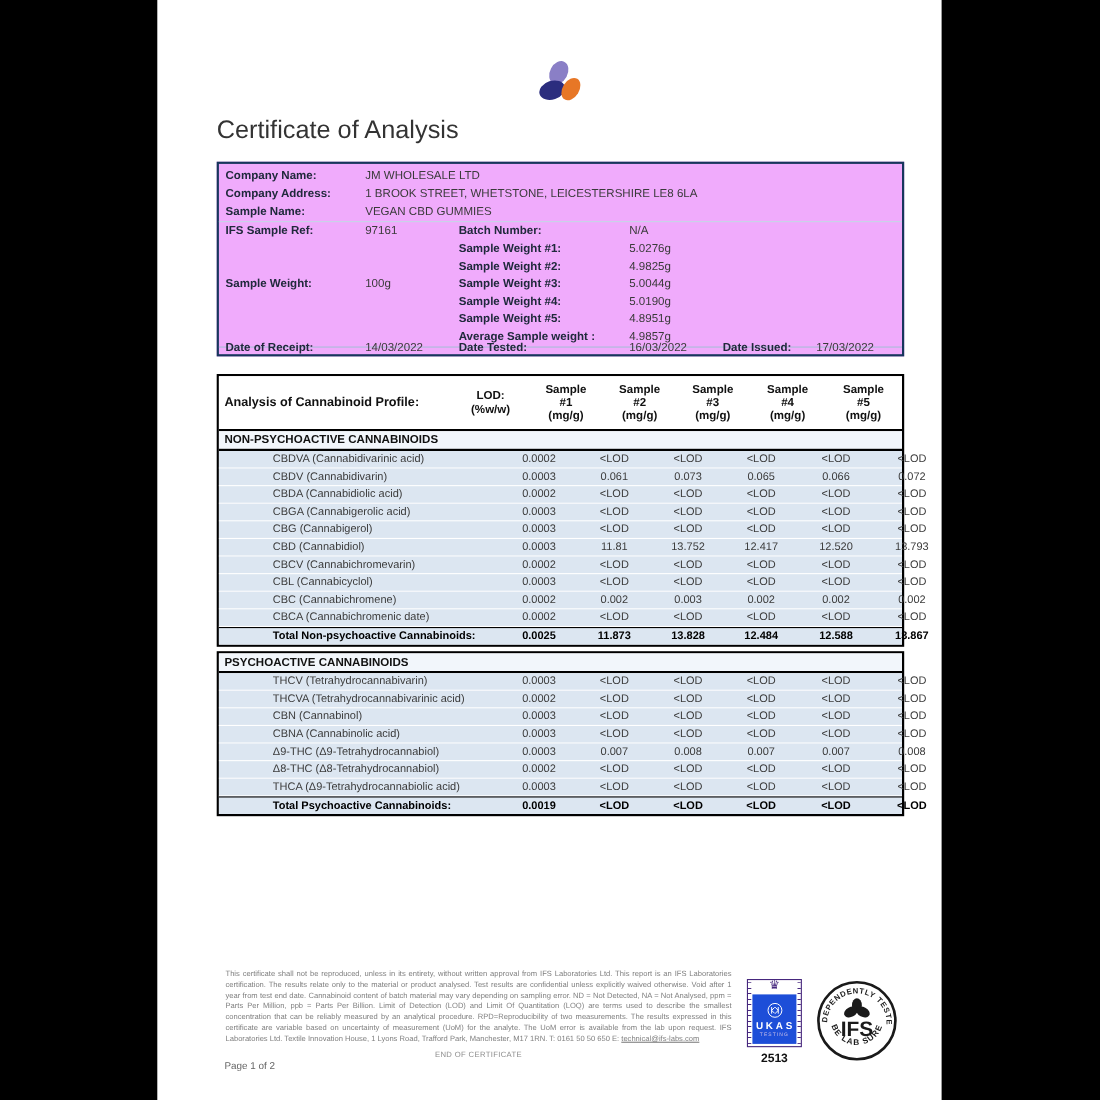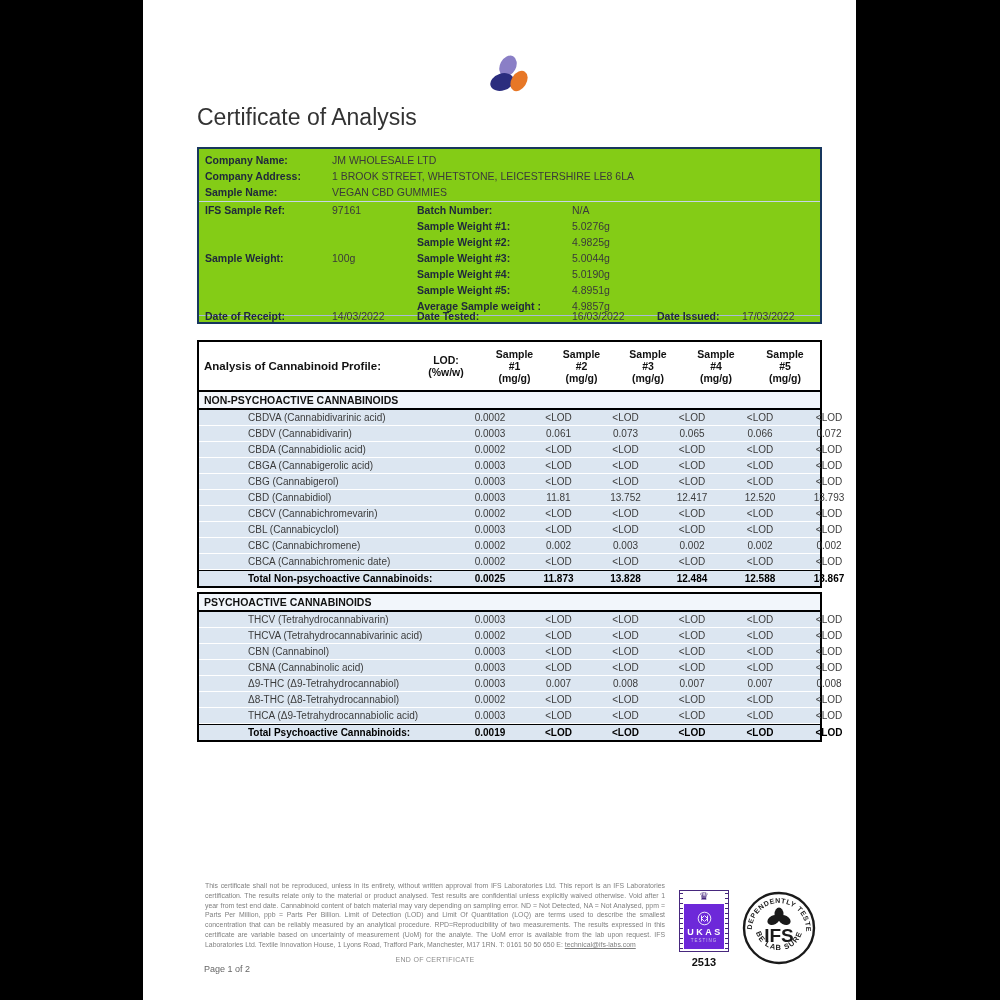--- a/index.html
+++ b/index.html
@@ -11,21 +11,21 @@
 
   
   .brand-row{position:absolute;left:54px;top:48px;width:625px;height:54px;
     display:flex;align-items:center;justify-content:center;gap:9px;}
   .brand-text{font-size:37px;font-weight:bold;color:#3c3493;letter-spacing:-.5px;}
   .doc-title{position:absolute;left:54px;top:104px;width:625px;
     font-size:23px;color:#333333;}
 
   
   .info-table{position:absolute;left:54px;top:147px;width:625px;height:177px;
-    background:#84cc16;border:2px solid #17365d;box-sizing:border-box;font-size:10.5px;color:#3a3a3a;}
+    background:#f0abfc;border:2px solid #17365d;box-sizing:border-box;font-size:10.5px;color:#3a3a3a;}
   .ir{position:absolute;left:0;right:0;height:16px;line-height:16px;white-space:nowrap;}
   .ir span{position:absolute;white-space:nowrap;}
   .il{font-weight:bold;color:#20293c;}
   .c1{left:6px;} .c2{left:133px;} .c3{left:218px;} .c4{left:373px;} .c5{left:458px;} .c6{left:543px;}
   .info-sep{position:absolute;left:0;right:0;border-top:1px solid #a9bcd8;}
   .info-sep.light{border-top:1px solid #c6d4e7;}
 
   
   .atable{position:absolute;left:54px;width:625px;background:#fff;
     border:2px solid #000;box-sizing:border-box;}
@@ -53,21 +53,21 @@
 
   
   .ukas{position:absolute;left:536px;top:890px;width:50px;}
   .ukas-box{width:50px;height:62px;border:1px solid #46277d;background:#fff;
     position:relative;box-sizing:border-box;}
   .ukas-tick{position:absolute;top:2px;bottom:2px;width:3px;
     background:repeating-linear-gradient(to bottom,#46277d 0 1px,transparent 1px 5px);}
   .ukas-tick.tl{left:0;} .ukas-tick.tr{right:0;}
   .ukas-crown{position:absolute;top:-1px;left:0;right:0;text-align:center;
     color:#46277d;font-size:11px;line-height:13px;}
-  .ukas-inner{position:absolute;top:13px;left:4px;right:4px;bottom:2px;background:#6d28d9;
+  .ukas-inner{position:absolute;top:13px;left:4px;right:4px;bottom:2px;background:#1d4ed8;
     display:flex;flex-direction:column;align-items:center;justify-content:center;gap:1px;}
   .ukas-word{color:#fff;font-weight:bold;font-size:9px;letter-spacing:2.5px;padding-left:2px;}
   .ukas-type{color:#cabfe8;font-size:4.5px;letter-spacing:1px;}
   .ukas-num{text-align:center;font-weight:bold;font-size:11px;color:#111;margin-top:4px;}
 
   
   .stamp{position:absolute;left:598px;top:890px;}
 </style>
 </head>
 <body>

